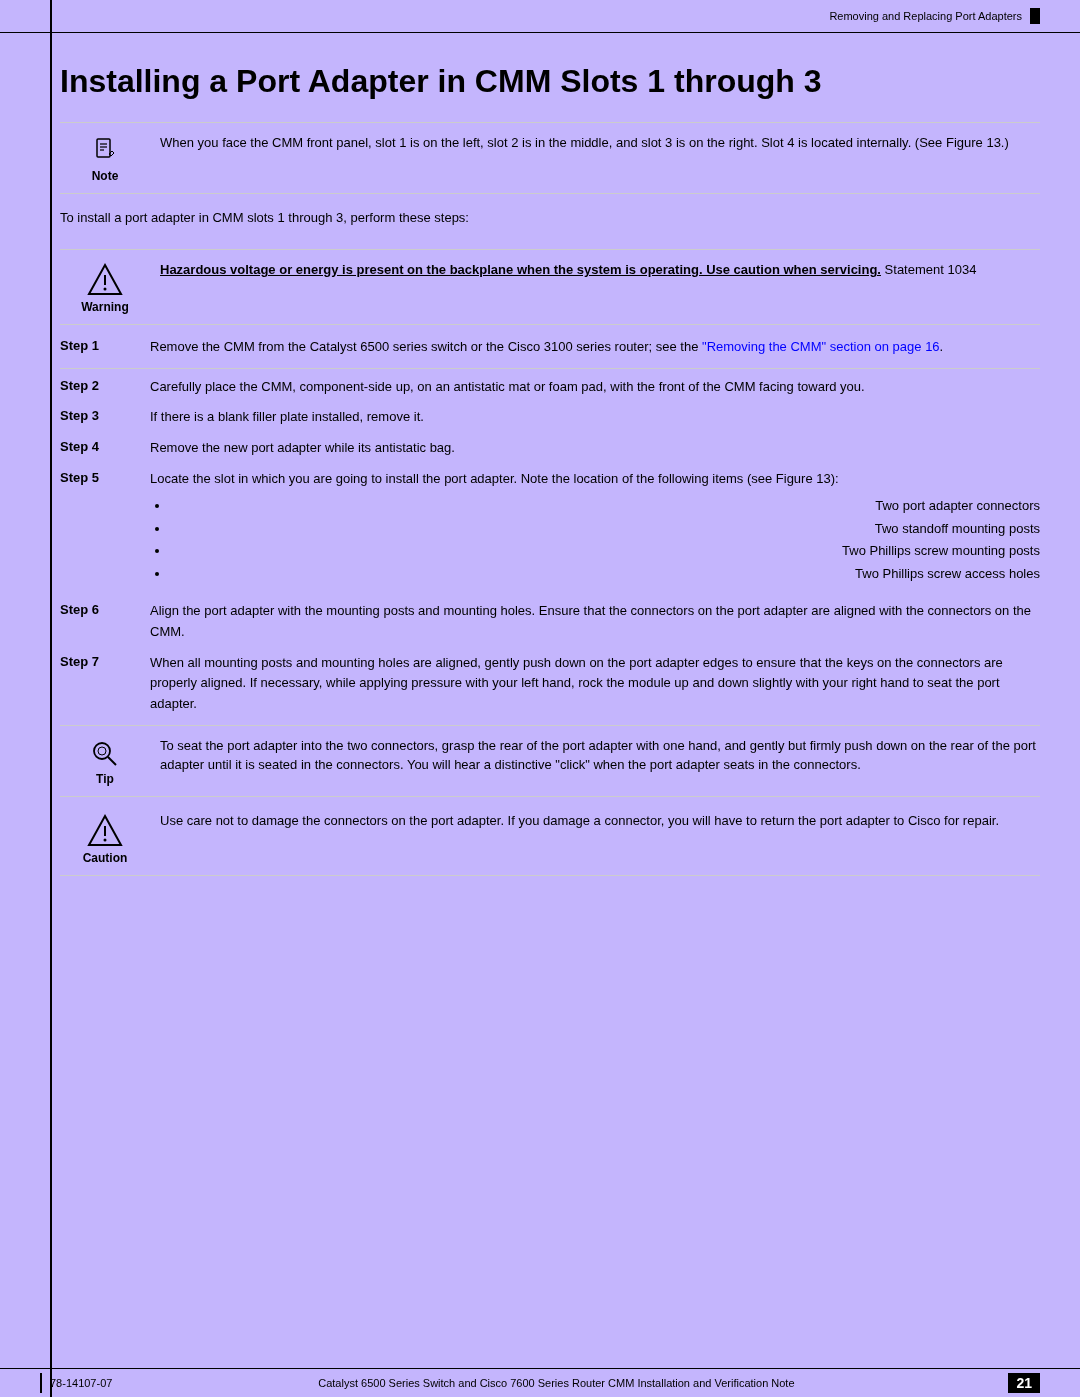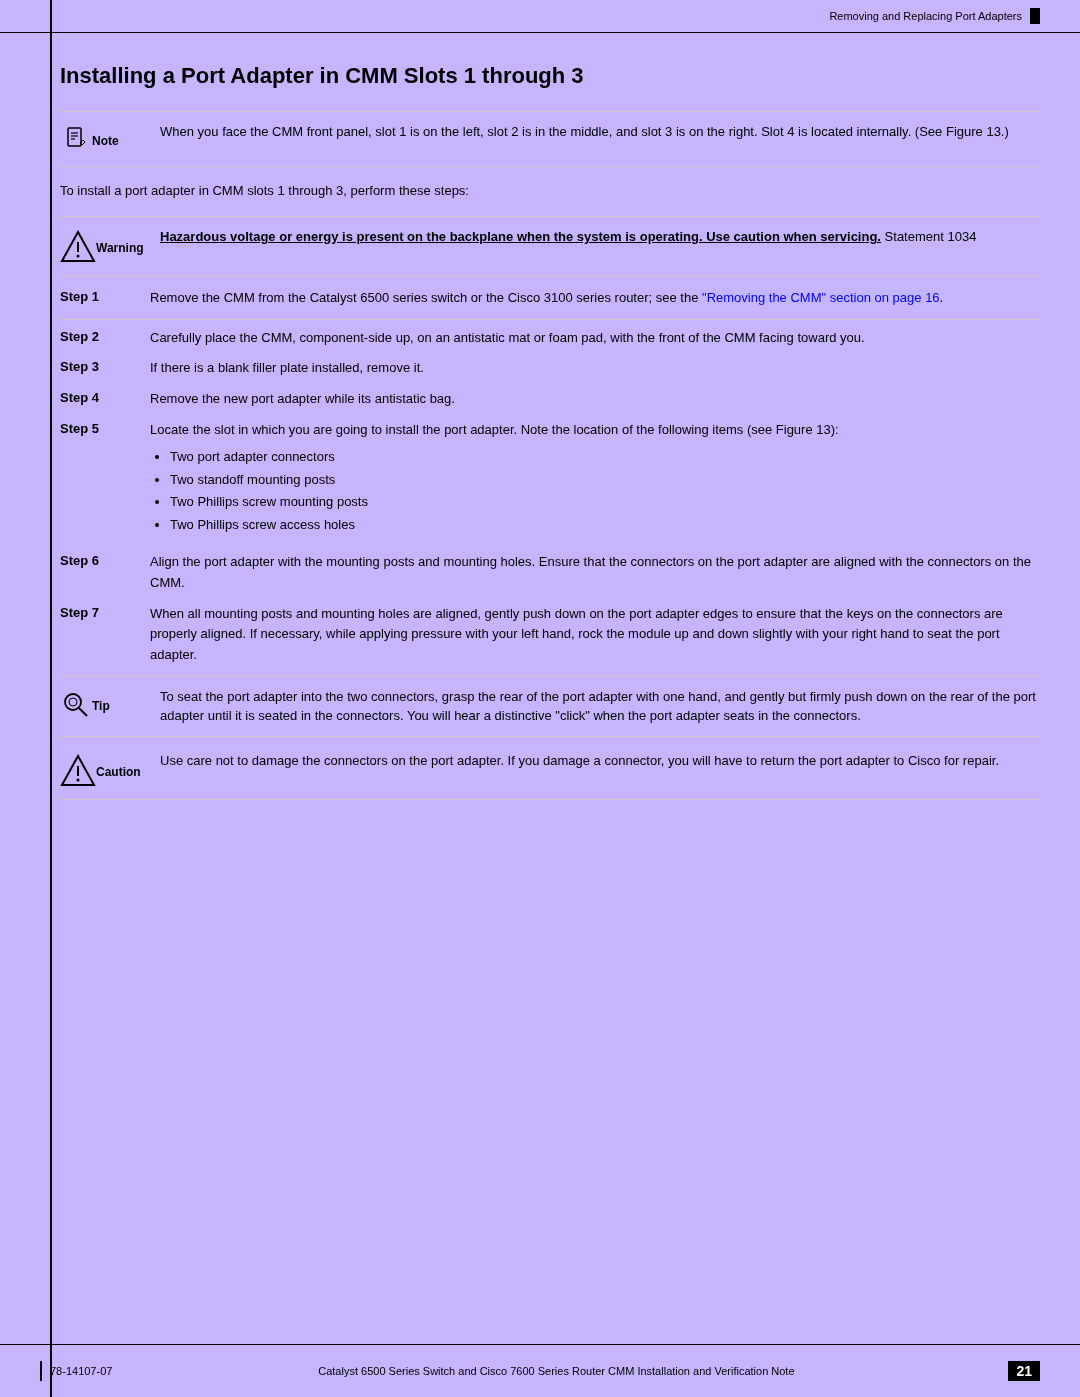--- a/index.html
+++ b/index.html
@@ -52,21 +52,21 @@
       background: #000;
     }
 
     
     .content {
       padding: 20px 40px 40px 60px;
     }
 
     
     .page-heading {
-      font-size: 22px;
+      font-size: 32px;
       font-weight: bold;
       color: #000;
       margin-bottom: 22px;
       margin-top: 10px;
     }
 
     
     .callout-row {
       display: flex;
       align-items: flex-start;
@@ -76,23 +76,24 @@
       margin-bottom: 4px;
     }
     .callout-row + .callout-row {
       border-top: none;
     }
 
     .callout-icon-col {
       width: 90px;
       min-width: 90px;
       display: flex;
-      flex-direction: row;
+      flex-direction: column;
       align-items: center;
       padding-top: 2px;
+      justify-content: center;
     }
 
     .callout-label {
       font-weight: bold;
       font-size: 12px;
       margin-top: 2px;
     }
 
     .callout-content {
       flex: 1;
@@ -120,21 +121,21 @@
     }
 
     
     .icon-caution {
       width: 36px;
       height: 36px;
     }
 
     
     .para {
-      margin: 14px 0 14px 0;
+      margin: 14px 0 20px 0;
       font-size: 13px;
       line-height: 1.6;
     }
 
     
     .step-row {
       display: flex;
       align-items: flex-start;
       margin-bottom: 10px;
     }
@@ -153,20 +154,21 @@
 
     .link-text {
       color: #00f;
       text-decoration: none;
     }
 
     .bullet-list {
       list-style: disc;
       padding-left: 20px;
       margin: 6px 0;
+      text-align: right;
     }
     .bullet-list li {
       margin-bottom: 2px;
       font-size: 13px;
       line-height: 1.6;
     }
 
     .warning-bold {
       font-weight: bold;
       text-decoration: underline;
@@ -175,21 +177,21 @@
     
     .bottom-bar {
       position: absolute;
       bottom: 0;
       left: 0;
       right: 0;
       border-top: 1px solid #000;
       display: flex;
       align-items: center;
       justify-content: space-between;
-      padding: 16px 40px;
+      padding: 4px 40px;
     }
     .bottom-left-rule {
       width: 2px;
       height: 20px;
       background: #000;
       margin-right: 8px;
     }
     .bottom-left {
       display: flex;
       align-items: center;

